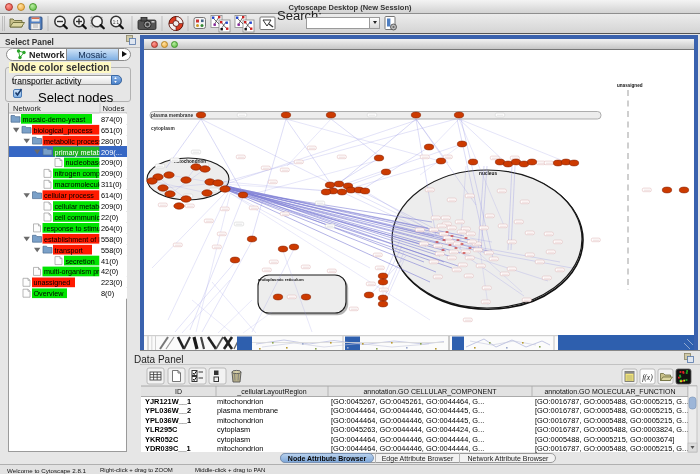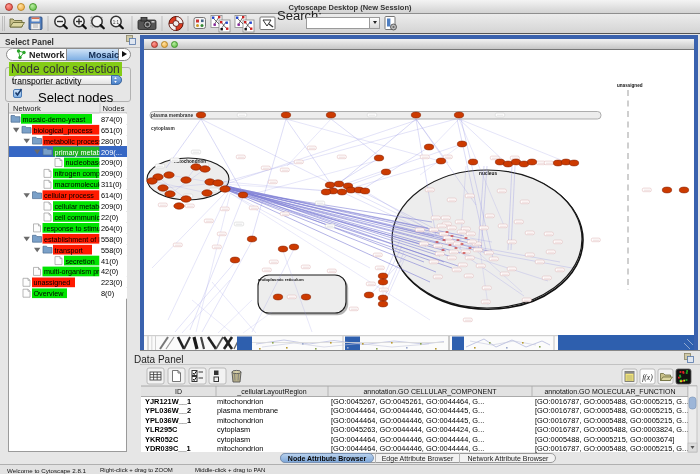--- a/index.html
+++ b/index.html
@@ -90,24 +90,24 @@
     <div class="abs" style="left:0;top:46.5px;width:140px;height:1px;background:#bdbdbd"></div>
     <div class="abs" style="left:6px;top:47.5px;width:125px;height:13px;background:#fff;border:1px solid #8a8a8a;border-radius:7px"></div>
     <div class="abs" style="left:66px;top:47.5px;width:53px;height:13px;background:linear-gradient(#cfe2f6,#7fb0e4);border:1px solid #8a8a8a"></div>
     <svg class="abs" style="left:16px;top:49px" width="11" height="11" viewBox="0 0 11 11">
       <circle cx="2.5" cy="2" r="1.7" fill="#2aa52a"></circle>
       <circle cx="8" cy="3.5" r="1.7" fill="#2aa52a"></circle>
       <circle cx="4" cy="8.5" r="1.7" fill="#2aa52a"></circle>
       <path d="M2.5 2 L8 3.5 L4 8.5 Z" fill="none" stroke="#2aa52a" stroke-width="0.9"></path>
     </svg>
     <div class="abs" style="left:29px;top:50px;font-size:9px;font-weight:bold;color:#222">Network</div>
-    <div class="abs" style="left:66px;top:50px;width:53px;text-align:right;font-size:9px;font-weight:bold;color:#102a50">Mosaic</div>
+    <div class="abs" style="left:66px;top:50px;width:53px;text-align:center;font-size:9px;font-weight:normal;color:#102a50">Mosaic</div>
     <div class="abs" style="left:122px;top:51px;width:0;height:0;border-top:3.5px solid transparent;border-bottom:3.5px solid transparent;border-left:5.5px solid #111"></div>
     <div class="abs" style="left:5px;top:67px;width:126px;height:35px;border:1px solid #b2b2b2;border-radius:3px"></div>
-    <div class="abs" style="left:9px;top:62px;background:#84cc16;padding:0 2px;font-size:12px;font-weight:normal;color:#333">Node color selection</div>
+    <div class="abs" style="left:9px;top:62px;background:#fef9c3;padding:0 2px;font-size:10px;font-weight:bold;color:#333">Node color selection</div>
     <div class="abs" style="left:12px;top:74.5px;width:110px;height:10px;background:linear-gradient(#ffffff,#e2e2e2);border:1px solid #9a9a9a;border-radius:5px"></div>
     <div class="abs" style="left:12px;top:76px;font-size:8.5px;color:#000">transporter activity</div>
     <div class="abs" style="left:111px;top:74.5px;width:11px;height:10px;background:linear-gradient(#8ab4e8,#4a80c8);border:1px solid #3a6aa8;border-radius:0 5px 5px 0"></div>
     <svg class="abs" style="left:113px;top:75.5px" width="8" height="8" viewBox="0 0 8 8">
       <path d="M1.2 3 L3.8 3 L2.5 1 Z M1.2 5 L3.8 5 L2.5 7 Z" fill="#fff"></path>
     </svg>
     <div class="abs" style="left:13px;top:89px;width:9px;height:9px;background:linear-gradient(#cfe4fa,#7fb0e4);border:1px solid #4a7ab5;border-radius:2px"></div>
     <svg class="abs" style="left:13px;top:85px" width="12" height="12" viewBox="0 0 12 12">
       <path d="M2.5 7.5 L4.5 10 L8.5 4" fill="none" stroke="#1a3a6a" stroke-width="1.6"></path>
     </svg>

